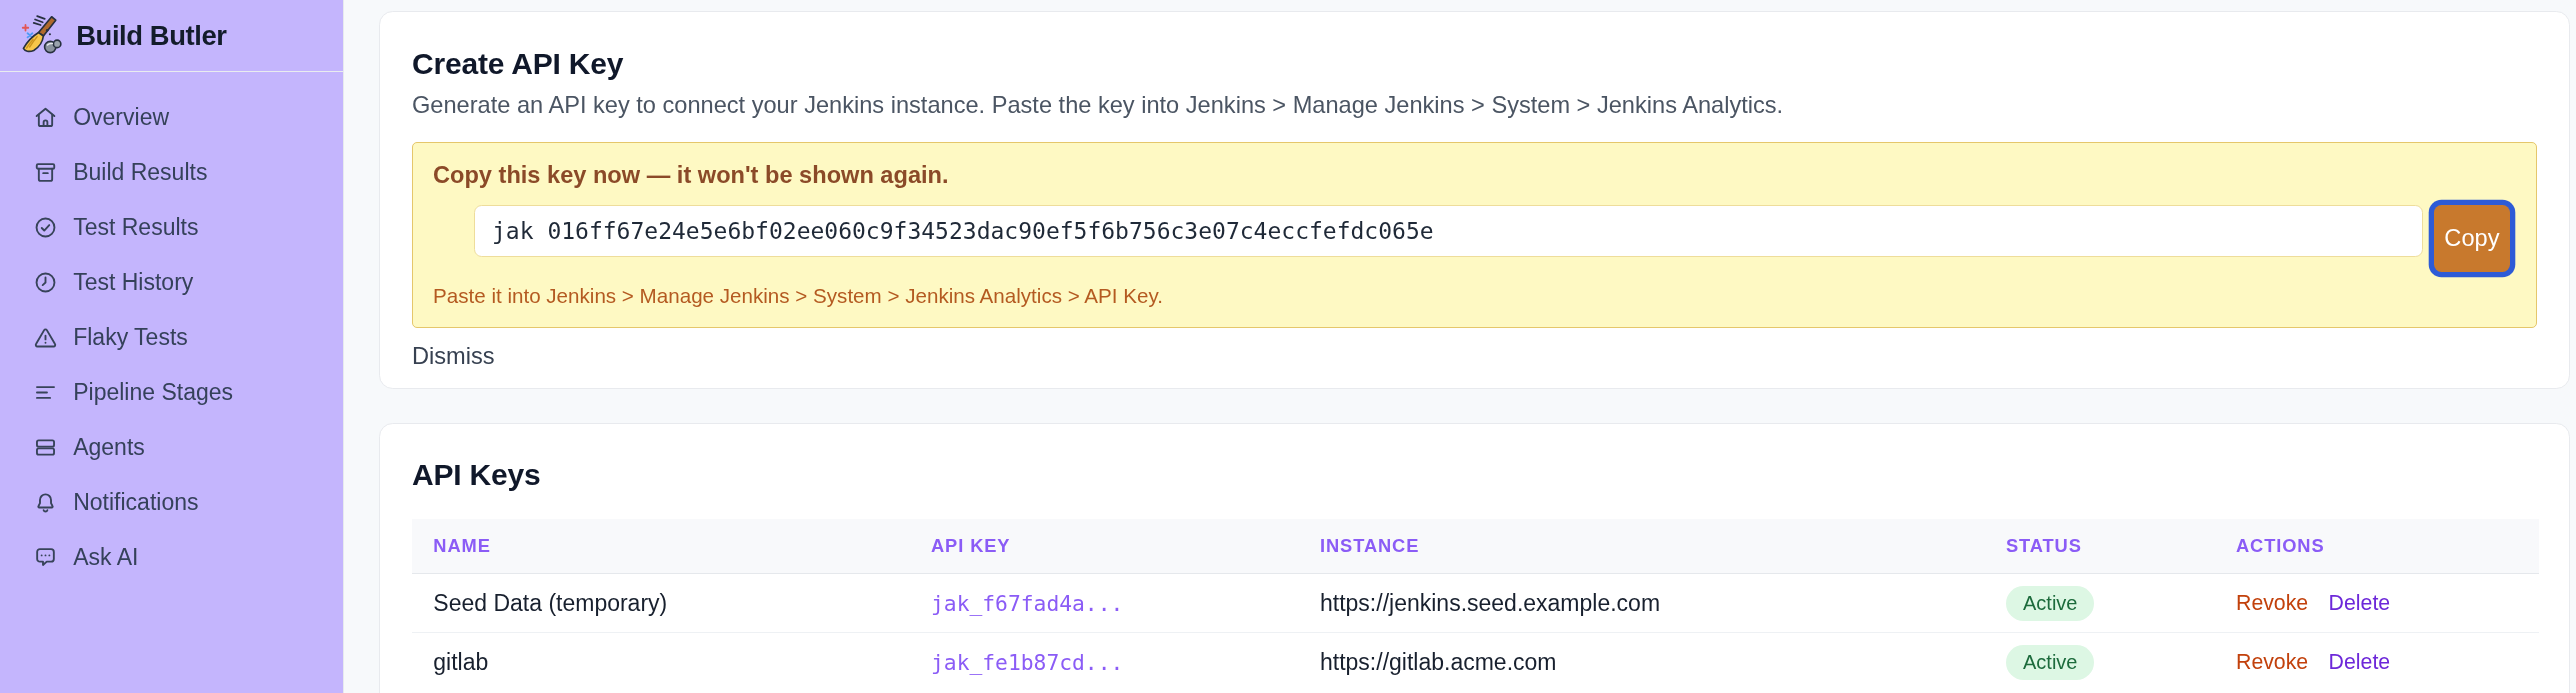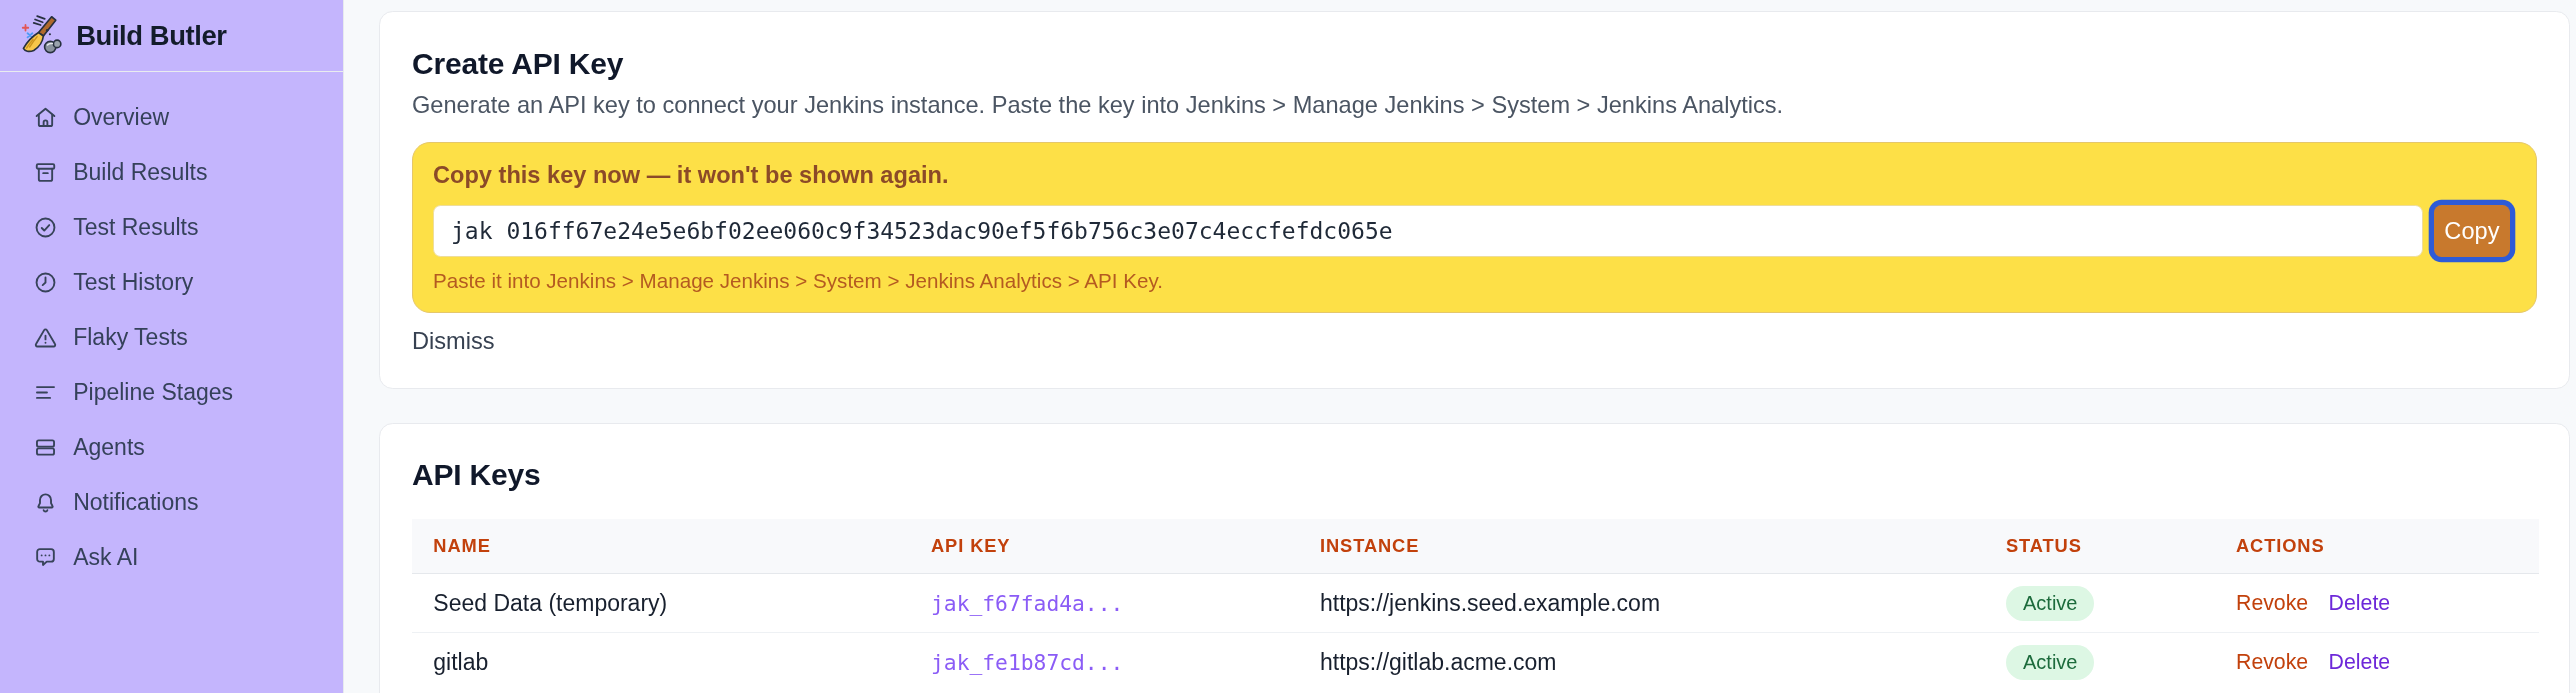--- a/index.html
+++ b/index.html
@@ -39,54 +39,54 @@
     width:2191px;
   }
   .card-create { height:378px; padding:35px 32px 0; }
   .card-keys { height:320px; padding:0 32px; margin-top:34px; }
 
   h1.card-title, h2.card-title { margin:0; font-size:30px; line-height:34px; font-weight:bold; color:#10182a; letter-spacing:-0.2px; }
   .card-desc { margin:10.7px 0 0; font-size:23.6px; line-height:29px; color:#4b5563; }
 
   
   .warning {
-    margin-top:21.3px; background:#fde047; border:1.5px solid #e5c76b;
-    border-radius:18px; padding:18.3px 20px 18.3px;
+    margin-top:21.3px; background:#fef9c3; border:1.5px solid #e5c76b;
+    border-radius:5px; padding:18.3px 20px 18.3px;
   }
   .warning-heading { font-size:23.6px; line-height:29px; font-weight:bold; color:#8b4a28; }
-  .key-row { margin-top:15.2px; display:flex; align-items:stretch; gap:10.7px; }
+  .key-row { margin-top:15.2px; display:flex; align-items:stretch; gap:10.7px;margin-left:41px; }
   .key-input {
     flex:1 1 auto; height:52px; background:#ffffff;
     border:1.5px solid #eedd9b; border-radius:7.6px;
     font-family:"DejaVu Sans Mono", monospace; font-size:23px; color:#1f2937;
     padding:0 17px; outline:none;
   }
   .copy-btn {
-    flex:0 0 auto; width:76px; height:52px; margin-right:6.1px;
+    flex:0 0 auto; width:76px; height:67px; margin-right:6.1px;
     background:#c8792d; color:#ffffff; font-family:"Liberation Sans", sans-serif;
     font-size:23.6px; font-weight:500; border:none; border-radius:7.6px;
     box-shadow:0 0 0 5.3px #2d5bd7; cursor:pointer;
   }
   .warning-hint { margin-top:12.2px; font-size:20.6px; line-height:24.4px; color:#b45a21; }
 
   .dismiss-btn {
     display:block; margin-top:15.2px; padding:0; background:none; border:none;
     font-family:"Liberation Sans", sans-serif; font-size:23.6px; line-height:27.4px;
     color:#374151; cursor:pointer;
   }
 
   
   .card-keys h2.card-title { padding-top:34px; }
   table.keys-table {
     margin-top:27px; border-collapse:collapse; table-layout:fixed;
     width:2127px;
   }
   .keys-table thead th {
     background:#f8f9fb; height:55px; text-align:left; vertical-align:middle;
-    font-size:18.3px; font-weight:bold; letter-spacing:0.9px; color:#c2410c;
+    font-size:18.3px; font-weight:bold; letter-spacing:0.9px; color:#8b5cf6;
     padding:0; border-bottom:1.5px solid #e5e8ec;
   }
   .keys-table th:first-child, .keys-table td:first-child { padding-left:21.3px; }
   .keys-table tbody td { height:59px; vertical-align:middle; padding:0; }
   .keys-table tbody tr + tr td { border-top:1.5px solid #eef1f4; }
   .cell-name { font-size:23px; color:#18202e; }
   .cell-key { font-family:"DejaVu Sans Mono", monospace; font-size:21.3px; color:#8b5cf6; }
   .cell-instance { font-size:23px; color:#18202e; }
   .badge {
     display:inline-block; background:#ddf7e4; color:#1c6b3c;

